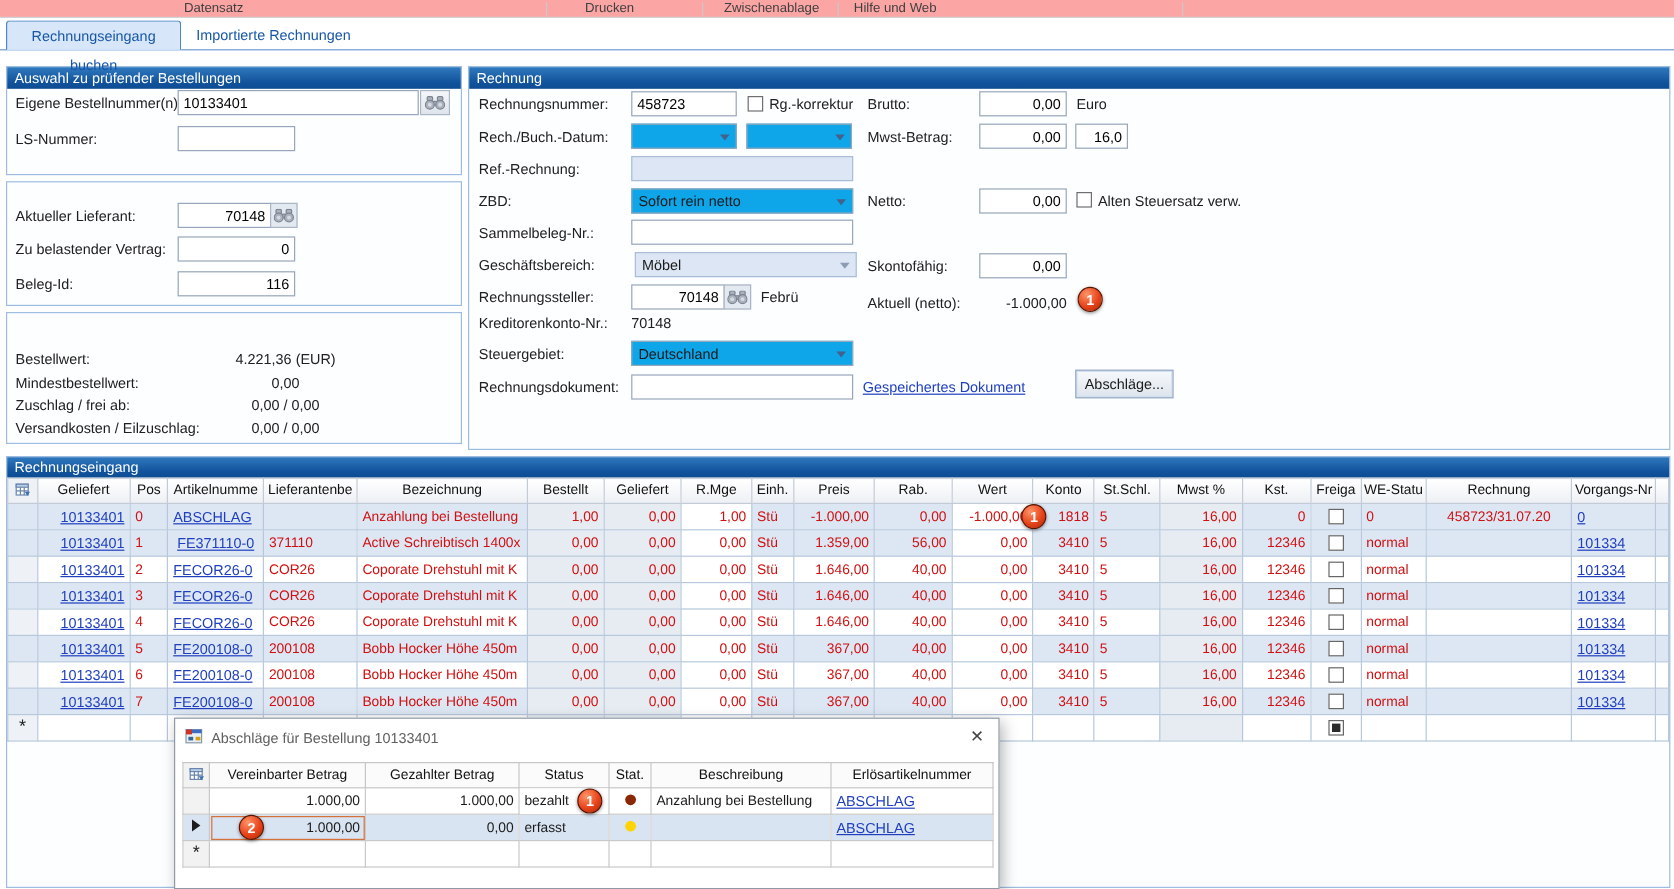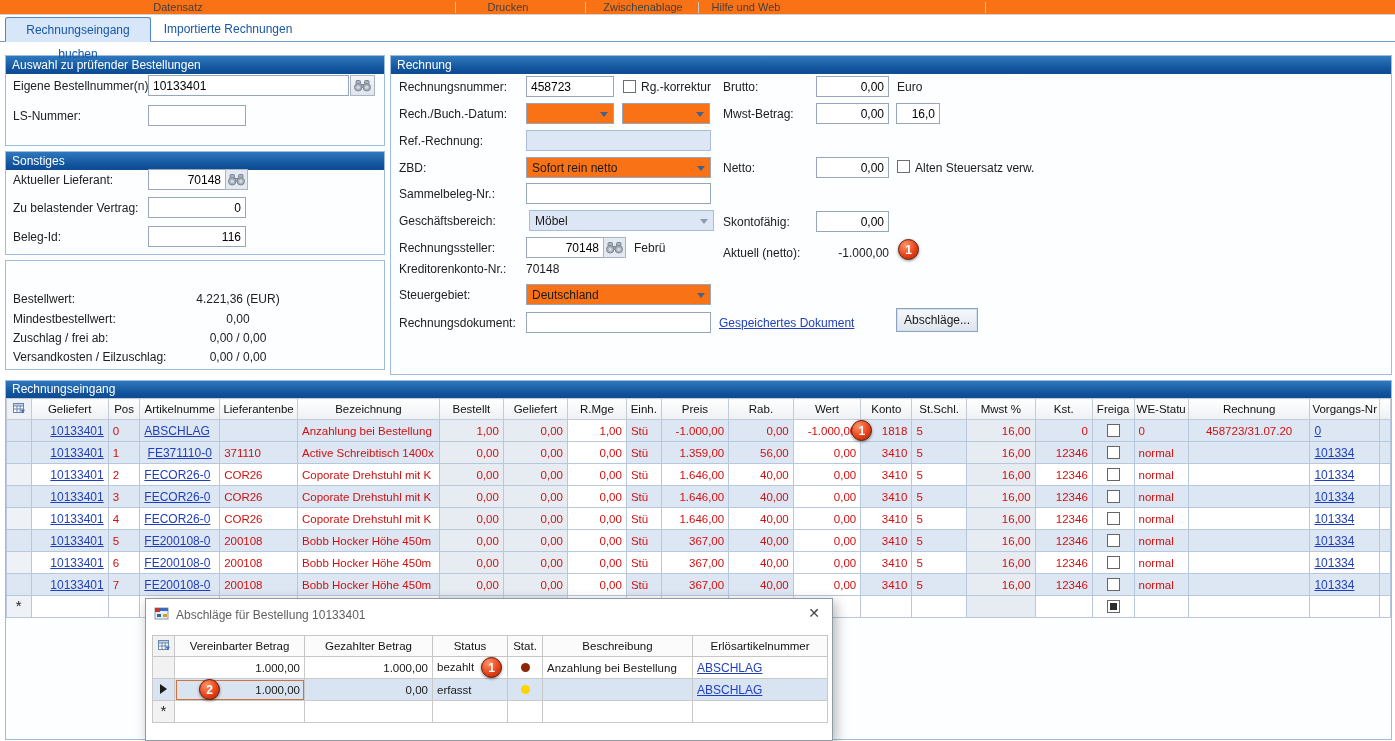--- a/index.html
+++ b/index.html
@@ -1,41 +1,41 @@
 <!DOCTYPE html>
 <html><head>
 <meta charset="utf-8">
 <style>
   *{box-sizing:border-box;}
   html,body{margin:0;padding:0;}
   body{width:1395px;height:741px;position:relative;overflow:hidden;background:#fff;
        font-family:"Liberation Sans","DejaVu Sans",sans-serif;font-size:12px;color:#1a1a1a;}
 
   
-  .ribbon{position:absolute;left:0;top:0;width:1395px;height:15px;background:#f97316;border-bottom:1px solid #d2d2d2;}
+  .ribbon{position:absolute;left:0;top:0;width:1395px;height:15px;background:#fca5a5;border-bottom:1px solid #d2d2d2;}
   .ribbon-cap{position:absolute;top:1px;transform:translateX(-50%);font-size:11px;color:#3f3f3f;white-space:nowrap;}
   .ribbon-sep{position:absolute;top:2px;width:1px;height:11px;background:#c9c9c9;}
 
   
   .tabstrip{position:absolute;left:0;top:16px;width:1395px;height:26px;background:#fff;border-bottom:1px solid #6f9bd1;}
   .tab{position:absolute;bottom:-1px;height:25px;line-height:24px;text-align:center;font-size:12px;color:#1757a8;cursor:pointer;}
   .tab-active{left:5px;width:146px;background:#d7e6f8;border:1px solid #4d87c6;border-bottom:1px solid #d7e6f8;border-radius:3px 3px 0 0;z-index:2;}
   .tab-inactive{left:153px;width:150px;}
 
   
   .gb{position:absolute;background:#fdfeff;border:1px solid #9dbce0;}
   .gb-h{height:18px;line-height:18px;background:linear-gradient(180deg,#3079be 0%,#11539c 70%,#0d4c93 100%);
         color:#fff;font-size:12px;padding-left:6px;white-space:nowrap;overflow:hidden;}
   .lbl{position:absolute;font-size:12px;color:#202020;white-space:nowrap;}
   .txt{position:absolute;font-size:12px;color:#202020;white-space:nowrap;}
   .inp{position:absolute;height:21px;border:1px solid #97a6ba;background:#fff;font-family:inherit;font-size:12px;padding:0 4px;}
   .inp.right{text-align:right;}
   .inp.center{text-align:right;}
   .inp.dis{background:#dce6f4;border-color:#a9bdd8;}
-  .combo{position:absolute;height:21px;border:1px solid #97a6ba;background:#f97316;font-size:12px;}
+  .combo{position:absolute;height:21px;border:1px solid #97a6ba;background:#0ea5e9;font-size:12px;}
   .combo .val{position:absolute;left:5px;top:3px;white-space:nowrap;}
   .combo .arr{position:absolute;right:5px;top:8px;width:0;height:0;border-left:4px solid transparent;border-right:4px solid transparent;border-top:5px solid #44618b;}
   .combo.dis{background:#dce6f4;border-color:#a9bdd8;}
   .combo.dis .arr{border-top-color:#8d9cb4;}
   .btn{position:absolute;border:1px solid #8fa3c0;background:linear-gradient(#f7f9fb,#dde4ec);
        font-family:inherit;font-size:12px;color:#1a1a1a;cursor:pointer;box-shadow:inset 0 0 0 1px #cfe0f2;}
   .binocbtn{position:absolute;height:21px;border:1px solid #a9b4c4;background:linear-gradient(#f4f6f9,#dfe5ec);
        display:flex;align-items:center;justify-content:center;cursor:pointer;}
   .binocbtn.flat{background:#e3e9f1;}
   .cbx{position:absolute;width:13px;height:13px;border:1px solid #6e6e6e;background:#fff;cursor:pointer;}
@@ -115,21 +115,20 @@
     <circle cx="12.8" cy="7.3" r="3.7" fill="#aab2bd" stroke="#7c8591"></circle>
     <circle cx="4.2" cy="7.3" r="1.6" fill="#d6dbe2"></circle>
     <circle cx="12.8" cy="7.3" r="1.6" fill="#d6dbe2"></circle>
   </svg>
 </span>
   <span class="lbl" style="left:7px;top:53px">LS-Nummer:</span>
   <input class="inp" style="left: 142px; top: 49px; width: 98px;" value="">
 </div>
 
 <div class="gb" style="left:5px;top:151px;width:380px;height:104px">
-  <div class="gb-h">Sonstiges</div>
   <span class="lbl" style="left:7px;top:21px">Aktueller Lieferant:</span>
   <input class="inp right" style="left: 142px; top: 17px; width: 78px;" value="70148">
   <span class="binocbtn flat" style="left:219px;top:17px;width:23px">
   <svg width="17" height="12" viewBox="0 0 17 12">
     <rect x="2" y="0.5" width="4.5" height="3.5" rx="1" fill="#aab2bd" stroke="#7c8591"></rect>
     <rect x="10.5" y="0.5" width="4.5" height="3.5" rx="1" fill="#aab2bd" stroke="#7c8591"></rect>
     <rect x="6.5" y="4.5" width="4" height="3" fill="#aab2bd" stroke="#7c8591"></rect>
     <circle cx="4.2" cy="7.3" r="3.7" fill="#aab2bd" stroke="#7c8591"></circle>
     <circle cx="12.8" cy="7.3" r="3.7" fill="#aab2bd" stroke="#7c8591"></circle>
     <circle cx="4.2" cy="7.3" r="1.6" fill="#d6dbe2"></circle>

